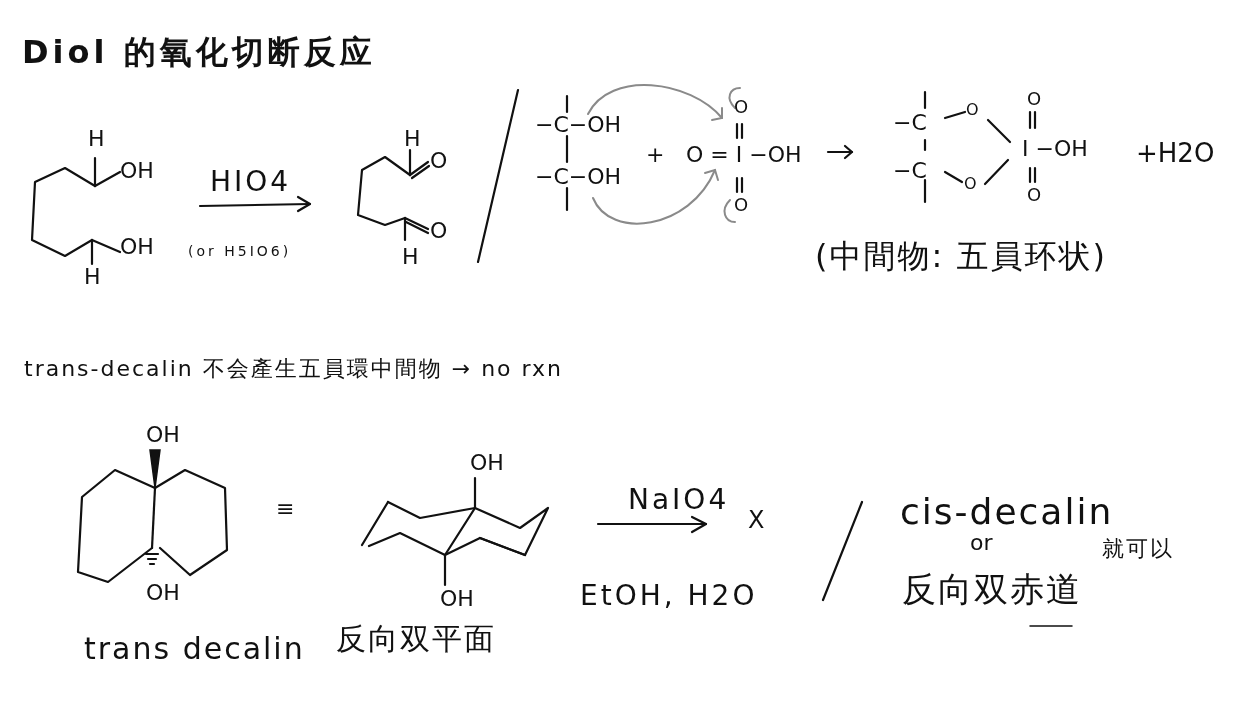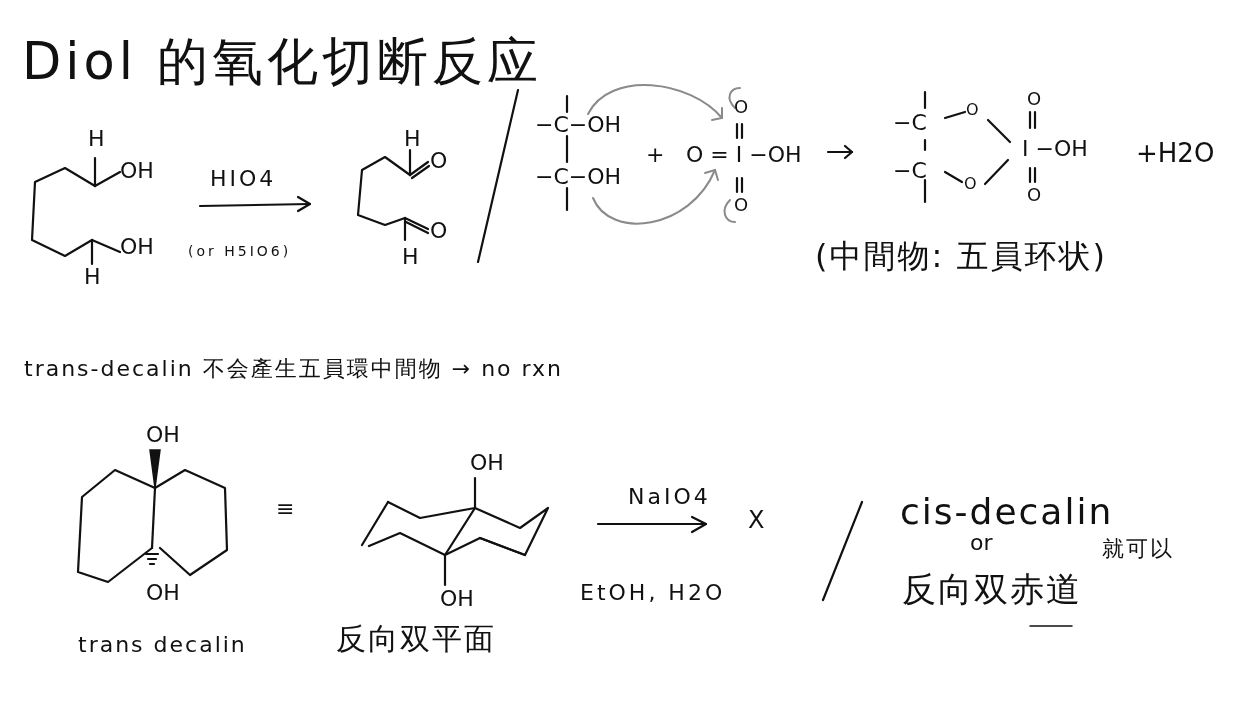--- a/index.html
+++ b/index.html
@@ -1,22 +1,22 @@
 <!DOCTYPE html>
 <html><head>
 <meta charset="utf-8">
 <style>
   html, body { margin: 0; padding: 0; background: #ffffff; }
   body { width: 1257px; height: 708px; position: relative; overflow: hidden;
          font-family: "DejaVu Sans", sans-serif; color: #111; }
   .txt { position: absolute; white-space: nowrap; color: #111; line-height: 1; }
-  .title { font-size: 51px; left: 22px; top: 36px; letter-spacing: 4px; font-weight: 400; }
+  .title { font-size: 32px; left: 22px; top: 36px; letter-spacing: 4px; font-weight: 700; }
   .sub { font-size: 22px; letter-spacing: 2px; }
   .lbl { font-size: 22px; }
-  .reag { font-size: 22px; letter-spacing: 3px; }
+  .reag { font-size: 28px; letter-spacing: 3px; }
   svg { position: absolute; left: 0; top: 0; }
   .stroke { fill: none; stroke: #111; stroke-width: 2.2; stroke-linecap: round; stroke-linejoin: round; }
   .grey { fill: none; stroke: #8a8a8a; stroke-width: 2; stroke-linecap: round; }
 </style>
 </head>
 <body>
 
 <div class="txt title">Diol 的氧化切断反应</div>
 
 <svg width="1257" height="708">
@@ -143,21 +143,21 @@
 <div class="txt lbl" style="left:1022px;top:138px">I −OH</div>
 <div class="txt lbl" style="left:1027px;top:90px;font-size:18px">O</div>
 <div class="txt lbl" style="left:1027px;top:186px;font-size:18px">O</div>
 <div class="txt lbl" style="left:1136px;top:140px;font-size:26px">+H2O</div>
 <div class="txt sub" style="left:815px;top:240px;font-size:32px">(中間物: 五員环状)</div>
 
 <div class="txt sub" style="left:24px;top:358px">trans-decalin 不会產生五員環中間物 → no rxn</div>
 
 <div class="txt lbl" style="left:146px;top:424px">OH</div>
 <div class="txt lbl" style="left:146px;top:582px">OH</div>
-<div class="txt sub" style="left:78px;top:634px;font-size:22px">trans decalin</div>
+<div class="txt sub" style="left:84px;top:634px;font-size:30px">trans decalin</div>
 
 <div class="txt sub" style="left:276px;top:498px">≡</div>
 
 <div class="txt lbl" style="left:470px;top:452px">OH</div>
 <div class="txt lbl" style="left:440px;top:588px">OH</div>
 <div class="txt sub" style="left:336px;top:624px;font-size:30px">反向双平面</div>
 
 <div class="txt reag" style="left:628px;top:486px">NaIO4</div>
 <div class="txt reag" style="left:580px;top:582px">EtOH, H2O</div>
 <div class="txt lbl" style="left:748px;top:508px;font-size:24px">X</div>

